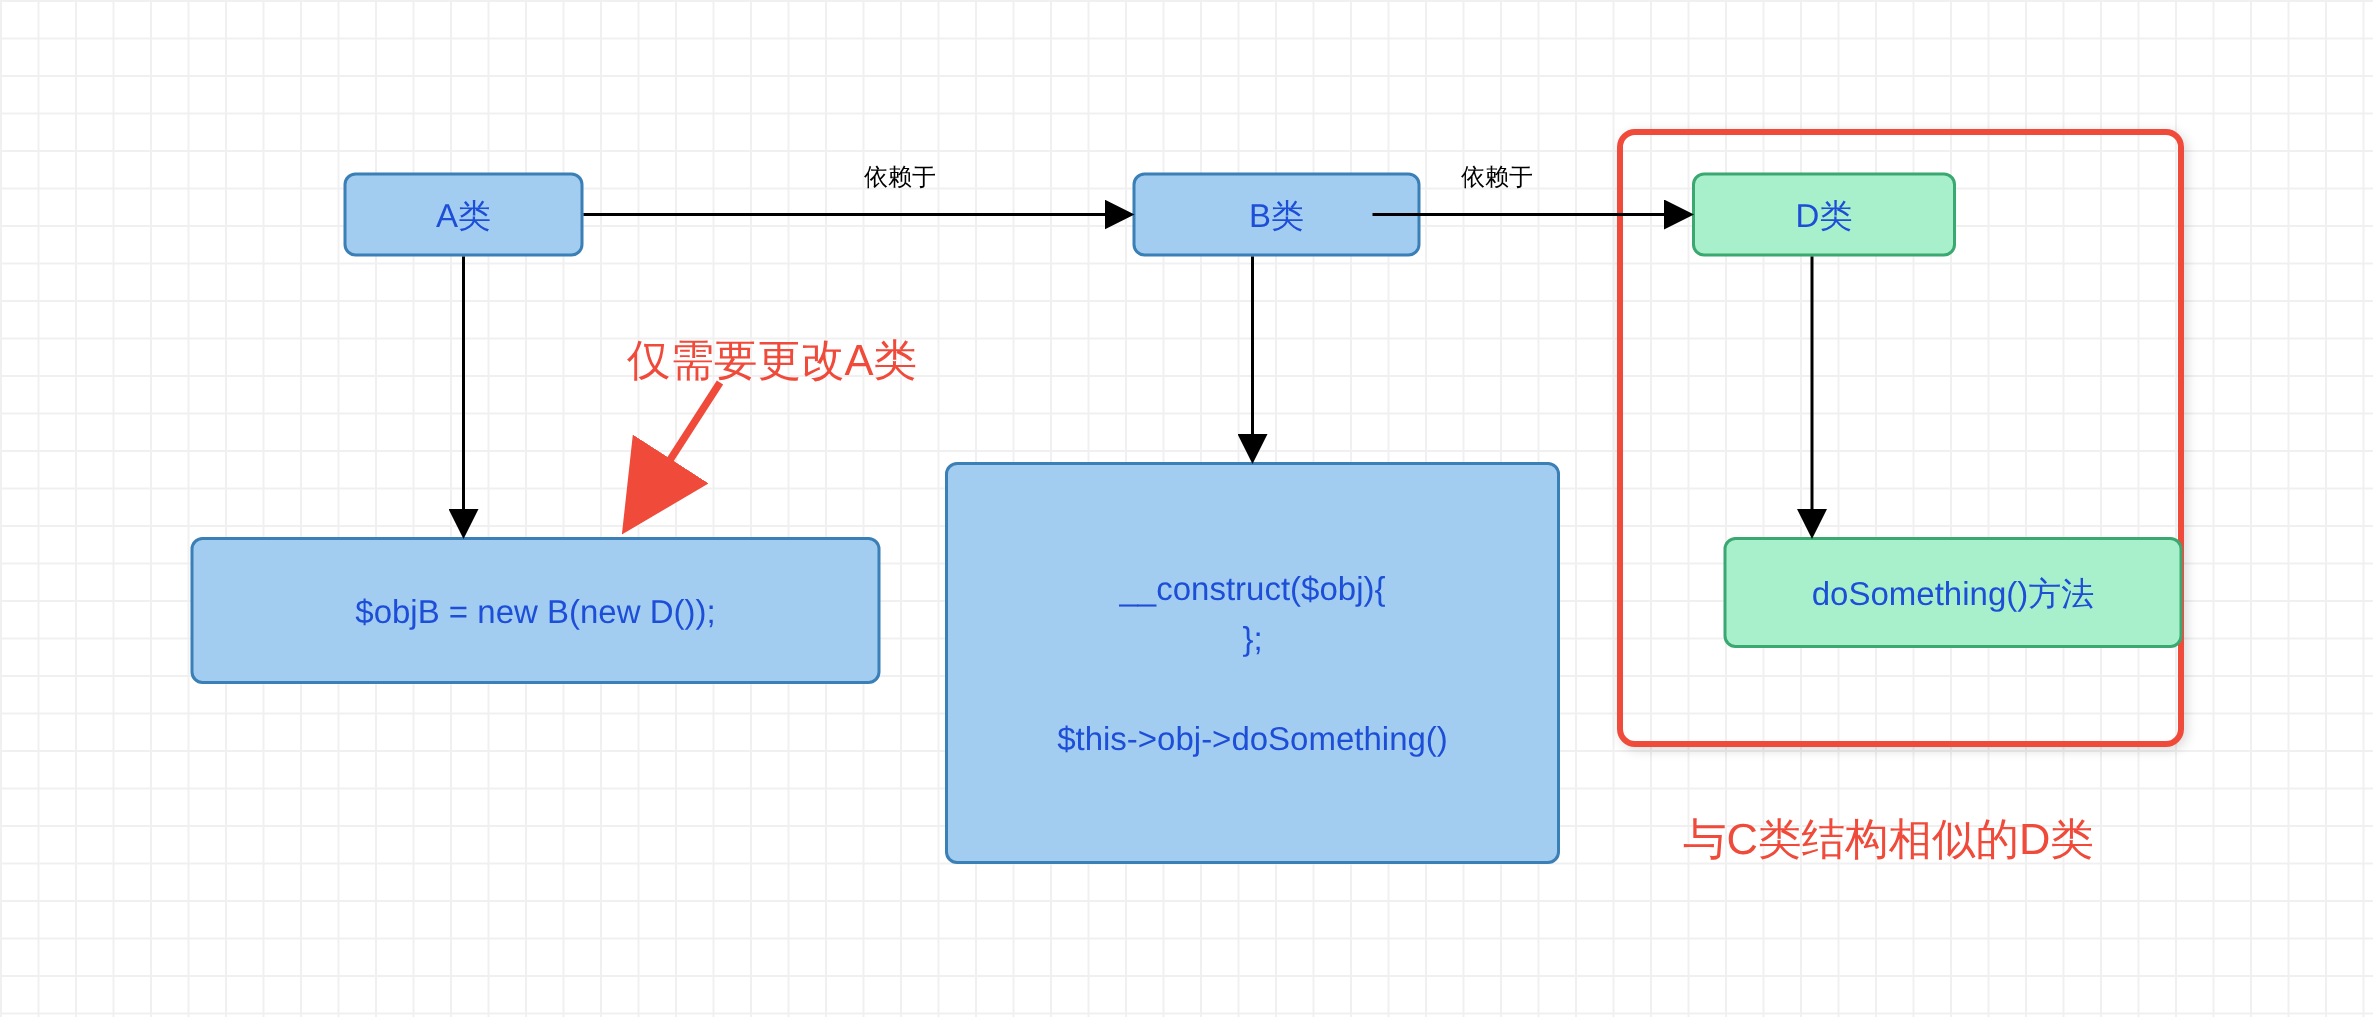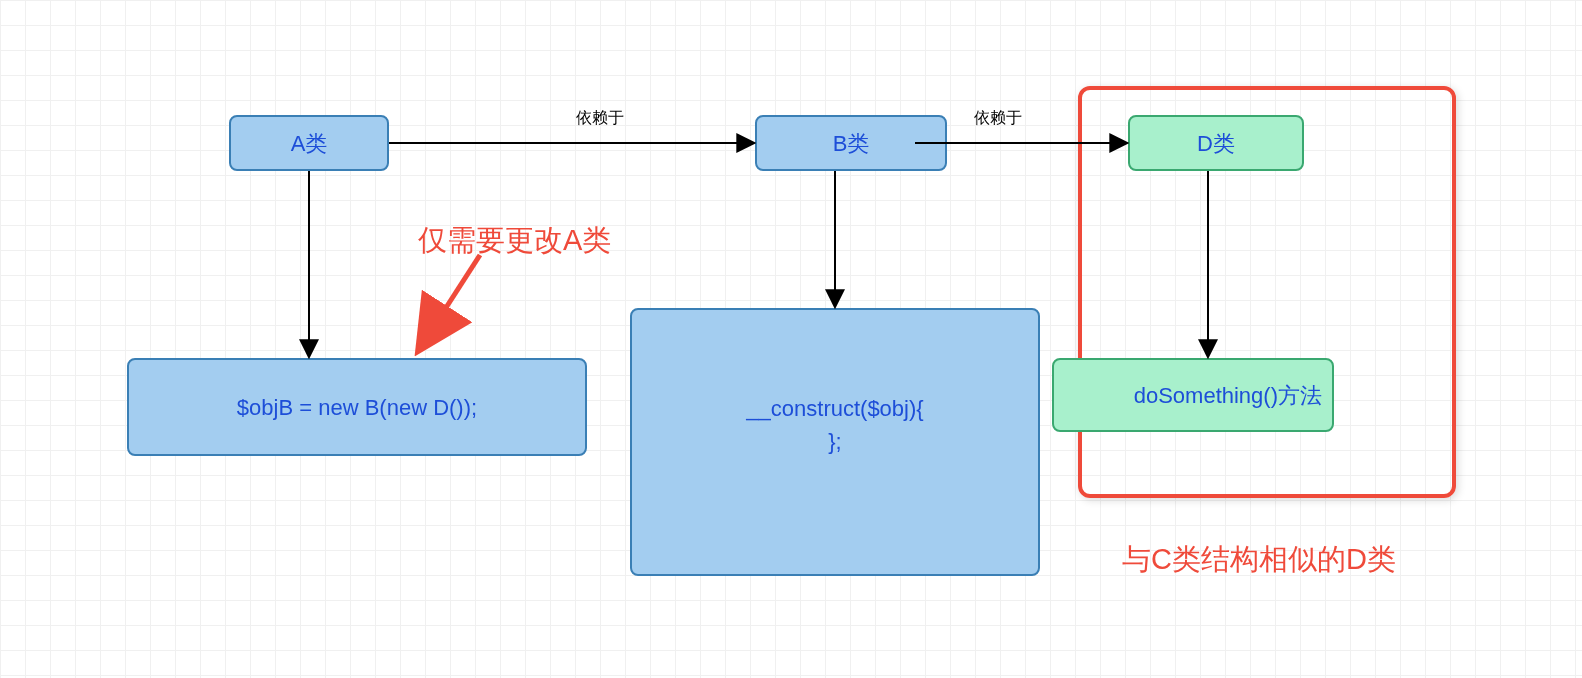--- a/index.html
+++ b/index.html
@@ -86,23 +86,24 @@
 </div>
 
 <div class="box blue-box" style="left:79px; top:358px; width:460px; height:98px;margin-left:48px;">
   <span>$objB = new B(new D());</span>
 </div>
 
 <div class="box blue-box" style="left:630px; top:308px; width:410px; height:268px;">
   <span>__construct($obj){</span>
   <span>};</span>
   <span style="height:34px"></span>
+  <span>$this-&gt;obj-&gt;doSomething()</span>
 </div>
 
-<div class="box green-box" style="left:1052px; top:358px; width:282px; height:74px;align-items:flex-end;">
+<div class="box green-box" style="left:1149px; top:358px; width:306px; height:74px;">
   <span>doSomething()方法</span>
 </div>
 
 <span class="label" style="left:576px; top:108px;">依赖于</span>
 <span class="label" style="left:974px; top:108px;">依赖于</span>
 
 <span class="red-label" style="left:418px; top:221px;">仅需要更改A类</span>
 <span class="red-label" style="left:1122px; top:540px;">与C类结构相似的D类</span>
 
 <svg class="connector" width="1582" height="678">

